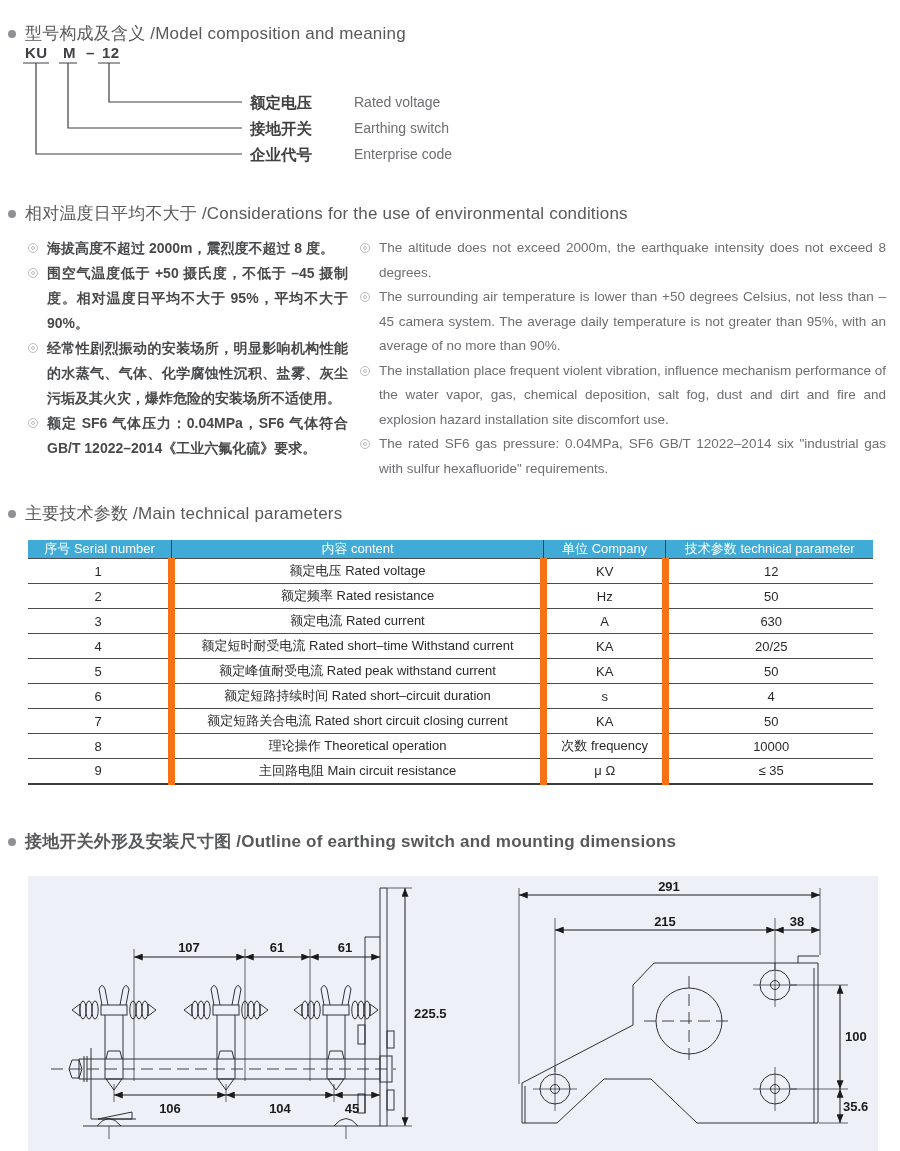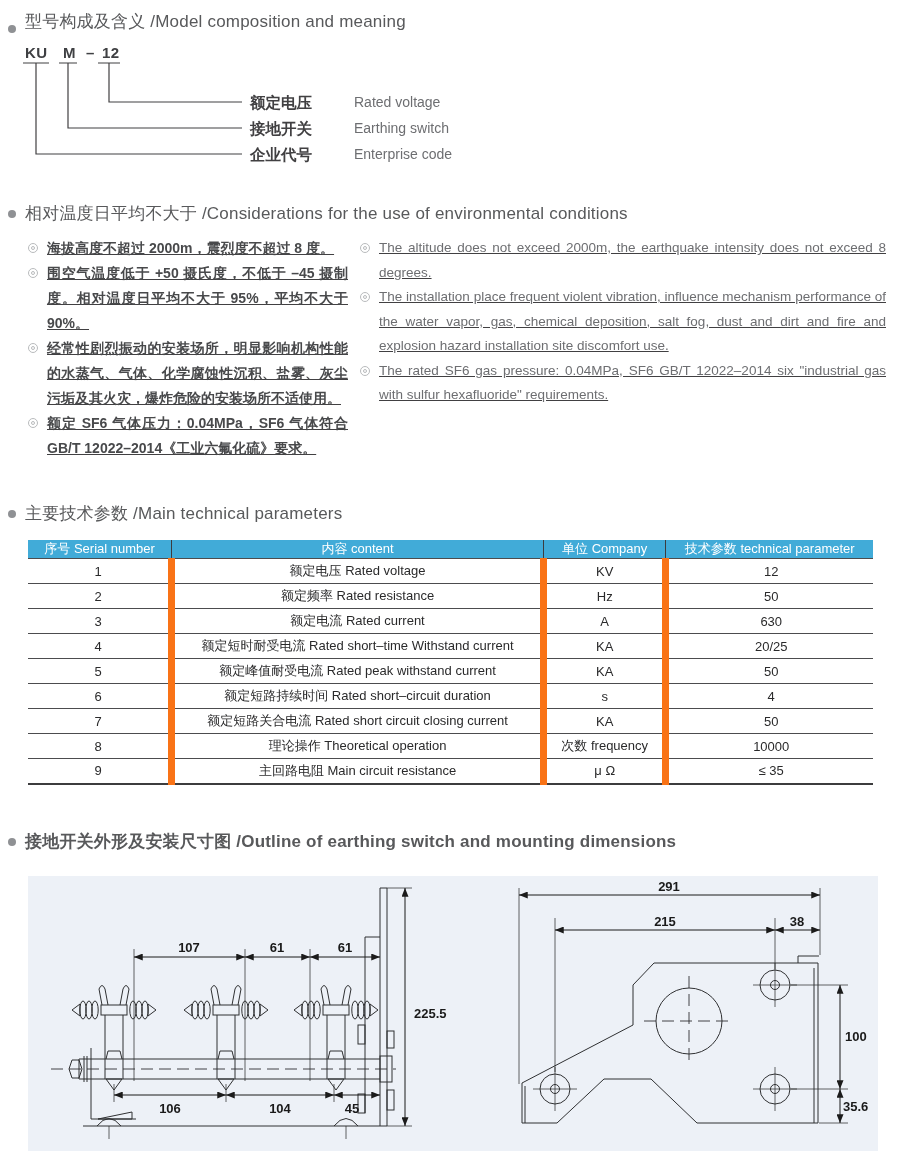--- a/index.html
+++ b/index.html
@@ -14,21 +14,21 @@
 
   
   .model-svg { position:absolute; left:20px; top:44px; }
   .m-code  { font:700 15px "Liberation Sans", sans-serif; fill:#3f4043; letter-spacing:.5px; }
   .m-cn    { font:600 15.5px "Liberation Sans", sans-serif; fill:#414042; }
   .m-en    { font:400 14px "Liberation Sans", sans-serif; fill:#6d6e71; }
   .m-ln    { stroke:#414042; stroke-width:1.2; fill:none; }
 
   
   .env-grid { position:absolute; left:28px; top:236px; width:858px;
-              display:grid; grid-template-columns:320px 1fr; column-gap:12px;text-decoration:underline; }
+              display:grid; grid-template-columns:320px 1fr; column-gap:12px; }
   .env-col  { list-style:none; }
   .env-item { display:flex; gap:9px; }
   .ring { width:10px; height:10px; border:1px solid #b9bbbd; border-radius:50%;
           position:relative; flex:0 0 auto; margin-top:7px; }
   .ring::after { content:""; position:absolute; inset:2px; border:1px solid #b9bbbd; border-radius:50%; }
   .env-cn { font-size:14px; font-weight:600; color:#48494b; line-height:25px; text-align:justify; }
   .env-en { font-size:13.5px; font-weight:400; color:#6d6e71; line-height:24.5px; text-align:justify; }
 
   
   .params-table { position:absolute; left:28px; top:540px; width:845px;
@@ -48,21 +48,21 @@
   .cl   { stroke:#2f3032; stroke-width:.9; fill:none; stroke-dasharray:12 6; }
   .dim  { stroke:#1b1b1b; stroke-width:1; fill:none;
           marker-start:url(#arrS); marker-end:url(#arrE); }
   .dim-t{ font:600 13px "Liberation Sans", sans-serif; fill:#1a1a1a; }
 </style>
 </head>
 <body>
 
 <div class="page">
 
-  <h2 class="sec-title" style="top:10px;align-items:flex-end;">
+  <h2 class="sec-title" style="top:22px;">
     <span class="sec-dot"></span>
     <span>型号构成及含义 /Model composition and meaning</span>
   </h2>
 
   <svg class="model-svg" width="560" height="132" viewBox="0 0 560 132">
     <text class="m-code" x="5" y="14">KU</text>
     <text class="m-code" x="43" y="14">M</text>
     <text class="m-code" x="66" y="14">–</text>
     <text class="m-code" x="82" y="14">12</text>
     <g class="m-ln">
@@ -100,20 +100,24 @@
         </li>
       <li class="env-item">
         <span class="ring"></span>
         <span class="env-cn">额定 SF6 气体压力：0.04MPa，SF6 气体符合 GB/T 12022–2014《工业六氟化硫》要求。</span>
         </li>
     </ul>
     <ul class="env-col">
       <li class="env-item">
         <span class="ring"></span>
         <span class="env-en">The altitude does not exceed 2000m, the earthquake intensity does not exceed 8 degrees.</span>
+        </li>
+      <li class="env-item">
+        <span class="ring"></span>
+        <span class="env-en">The surrounding air temperature is lower than +50 degrees Celsius, not less than –45 camera system. The average daily temperature is not greater than 95%, with an average of no more than 90%.</span>
         </li>
       <li class="env-item">
         <span class="ring"></span>
         <span class="env-en">The installation place frequent violent vibration, influence mechanism performance of the water vapor, gas, chemical deposition, salt fog, dust and dirt and fire and explosion hazard installation site discomfort use.</span>
         </li>
       <li class="env-item">
         <span class="ring"></span>
         <span class="env-en">The rated SF6 gas pressure: 0.04MPa, SF6 GB/T 12022–2014 six "industrial gas with sulfur hexafluoride" requirements.</span>
         </li>
     </ul>

